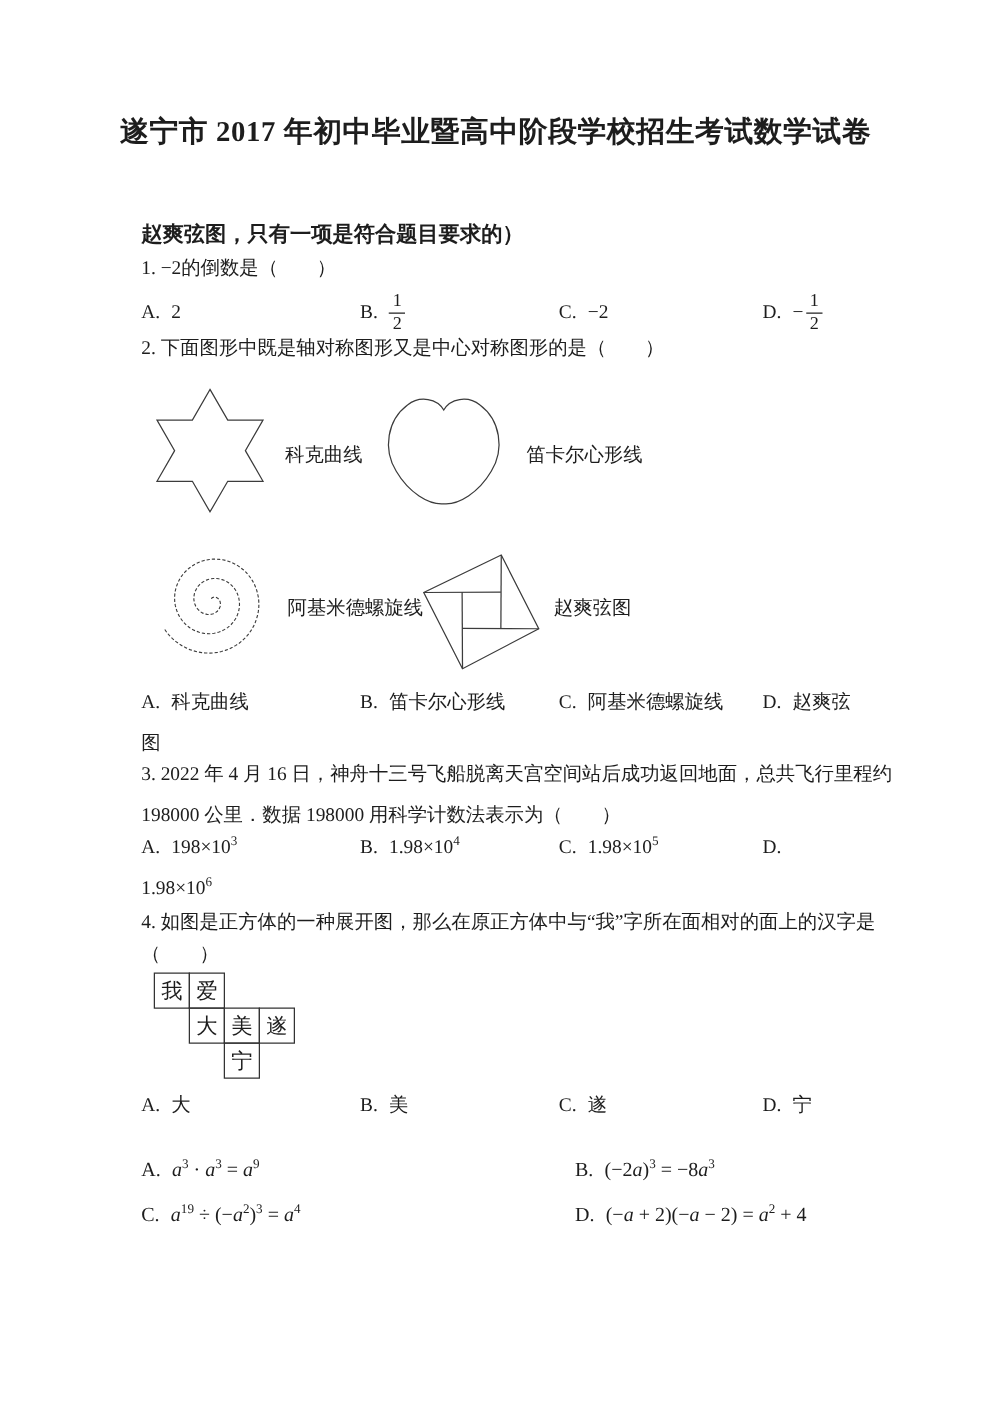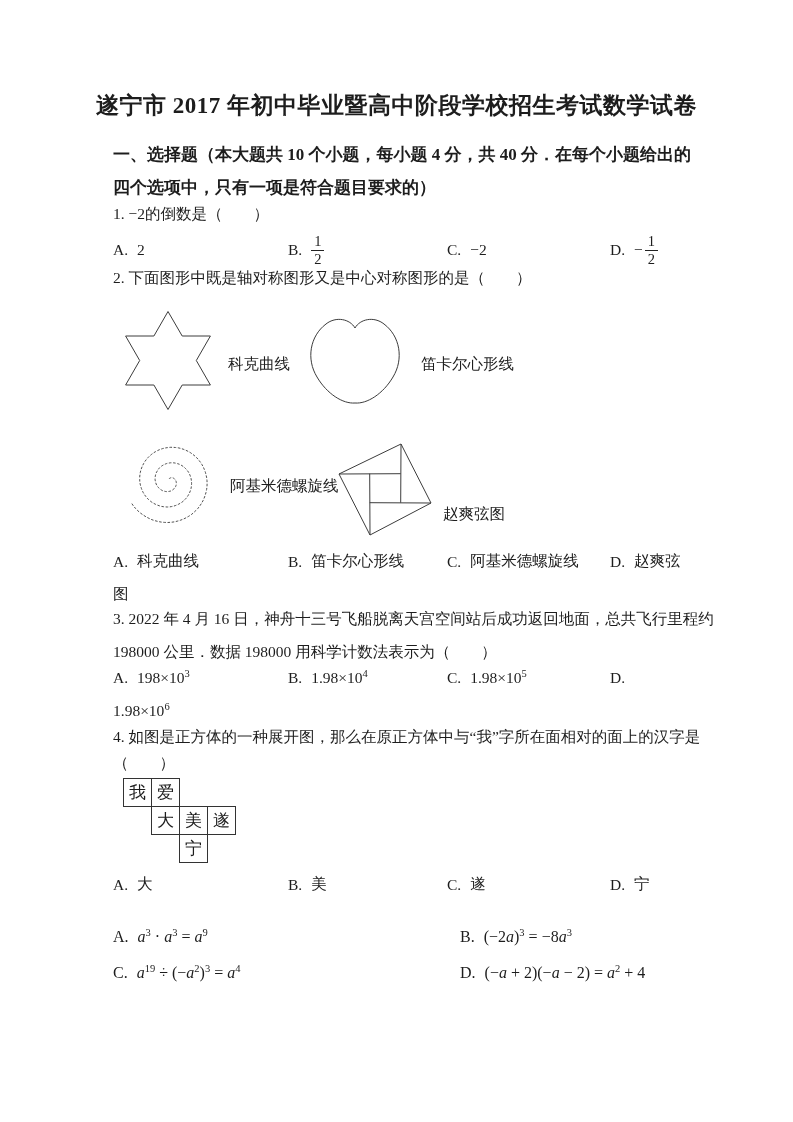--- a/index.html
+++ b/index.html
@@ -25,22 +25,21 @@
   .net .cell{position:absolute;width:29px;height:29px;box-sizing:border-box;border:1px solid #333;display:flex;align-items:center;justify-content:center;font-size:17px;}
   .footer{left:0;top:1064px;width:793px;text-align:center;font-family:"Liberation Sans","DejaVu Sans",sans-serif;font-size:20px;color:#9b9b9b;letter-spacing:.5px;}
 </style>
 </head>
 <body>
 
 <div class="page">
 
   <div class="abs title">遂宁市 2017 年初中毕业暨高中阶段学校招生考试数学试卷</div>
 
-  <div class="abs section-line" style="top:143px;">一、选择题（本大题共 10 个小题，每小题 4 分，共 40 分．在每个小题给出的</div>
-  <div class="abs section-line" style="top:176px;">四个选项中，只有一项是符合题目要求的）</div>
+  <div class="abs section-line" style="top:176px;">赵爽弦图，只有一项是符合题目要求的）</div>
 
   <div class="abs stem" style="top:204px;">1. −2的倒数是（　　）</div>
   <div class="abs optgrid" style="top:228px;height:44px;">
     <div class="opt">
       <span class="lab">A.</span>
       <span>2</span>
     </div>
     <div class="opt">
       <span class="lab">B.</span>
       <span class="frac">
@@ -85,21 +84,21 @@
   <div class="abs caption" style="left:230px;top:476px;">阿基米德螺旋线</div>
   <div class="abs" style="left:338px;top:437px;">
     <svg width="97" height="100" viewBox="0 0 97 100">
       <polygon class="shape" points="63,7 93,66 32,98 1,37"></polygon>
       <line class="shape" x1="1" y1="37" x2="62.7" y2="36.7"></line>
       <line class="shape" x1="63" y1="7" x2="62.7" y2="65.7"></line>
       <line class="shape" x1="93" y1="66" x2="31.7" y2="65.7"></line>
       <line class="shape" x1="32" y1="98" x2="31.7" y2="36.7"></line>
     </svg>
   </div>
-  <div class="abs caption" style="left:443px;top:504px;text-align:right;">赵爽弦图</div>
+  <div class="abs caption" style="left:443px;top:476px;text-align:right;">赵爽弦图</div>
 
   <div class="abs optgrid" style="top:551px;">
     <div class="opt">
       <span class="lab">A.</span>
       <span>科克曲线</span>
     </div>
     <div class="opt">
       <span class="lab">B.</span>
       <span>笛卡尔心形线</span>
     </div>

